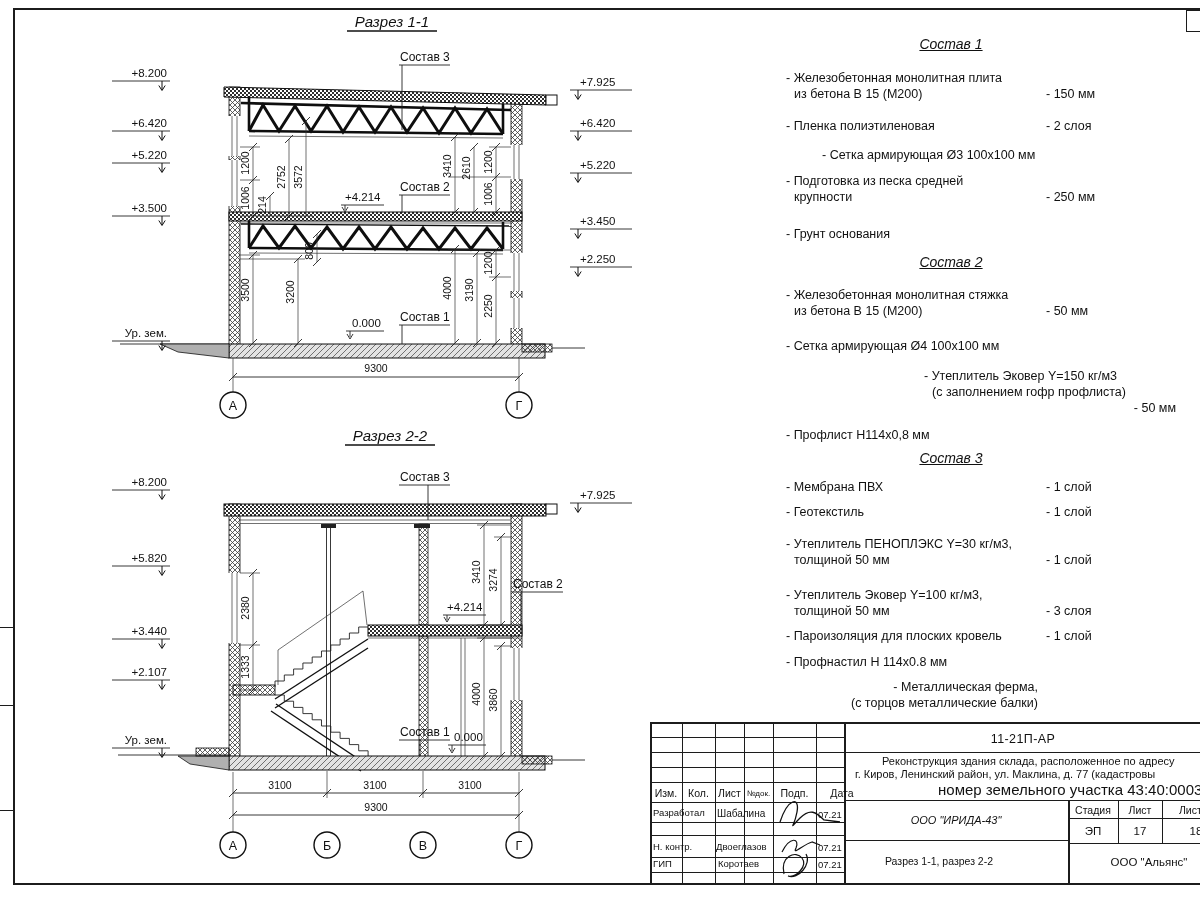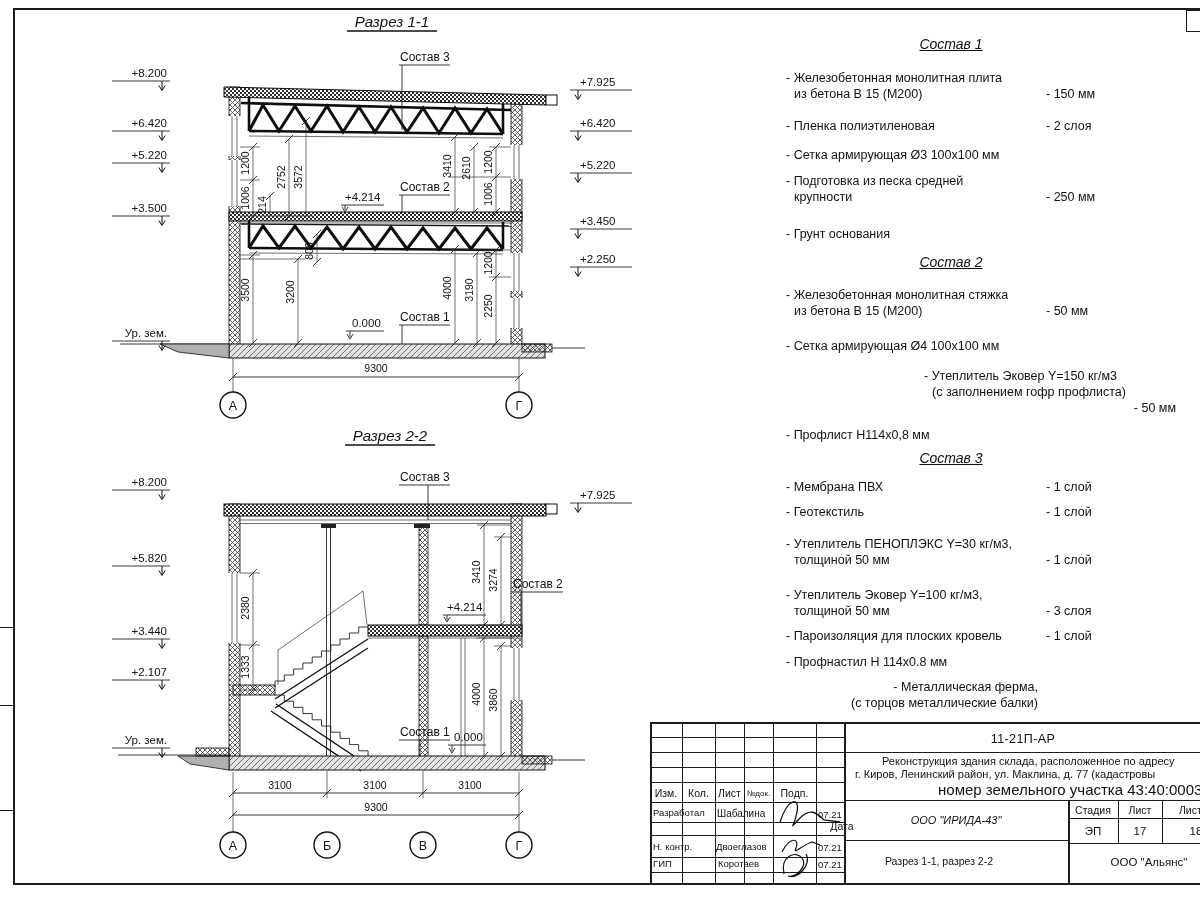--- a/index.html
+++ b/index.html
@@ -326,21 +326,21 @@
         <div class="l2">из бетона В 15 (М200)</div>
       </div>
     <div class="s-val">- 150 мм</div>
   </div>
   <div class="s-item" style="margin-top:16px;">
     <div class="s-text">
         <div>- Пленка полиэтиленовая</div>
       </div>
     <div class="s-val">-  2 слоя</div>
   </div>
-  <div class="s-item" style="margin-top:13px;">
+  <div class="s-item" style="margin-top:13px;margin-left:36px;">
     <div class="s-text">
         <div>- Сетка армирующая Ø3 100х100 мм</div>
       </div>
     <div class="s-val"></div>
   </div>
   <div class="s-item" style="margin-top:10px;">
     <div class="s-text">
         <div>- Подготовка из песка средней</div>
         <div class="l2">крупности</div>
       </div>
@@ -459,21 +459,21 @@
   <div class="ln" style="left:1118px;top:800px;width:1px;height:43px;"></div>
   <div class="ln" style="left:1162px;top:800px;width:1px;height:43px;"></div>
   <div class="ln" style="left:1068px;top:818px;width:134px;height:1px;"></div>
   <div class="ln" style="left:1068px;top:843px;width:134px;height:1px;"></div>
 
   <div class="tb-txt c" style="left:650px;top:787px;width:32px;">Изм.</div>
   <div class="tb-txt c" style="left:682px;top:787px;width:33px;">Кол.</div>
   <div class="tb-txt c" style="left:715px;top:787px;width:29px;">Лист</div>
   <div class="tb-txt c" style="left:744px;top:789px;width:29px;font-size:8px;">№док.</div>
   <div class="tb-txt c" style="left:773px;top:787px;width:43px;">Подп.</div>
-  <div class="tb-txt c" style="left:816px;top:820px;width:52px;">Дата</div>
+  <div class="tb-txt c" style="left:816px;top:787px;width:52px;">Дата</div>
 
   <div class="tb-txt" style="left:653px;top:808px;font-size:9.5px;">Разработал</div>
   <div class="tb-txt" style="left:717px;top:808px;font-size:10px;">Шабалина</div>
   <div class="tb-txt" style="left:818px;top:810px;font-size:9.5px;">07.21</div>
   <div class="tb-txt" style="left:653px;top:842px;font-size:9.5px;">Н. контр.</div>
   <div class="tb-txt" style="left:716px;top:842px;font-size:9.5px;">Двоеглазов</div>
   <div class="tb-txt" style="left:818px;top:843px;font-size:9.5px;">07.21</div>
   <div class="tb-txt" style="left:653px;top:859px;font-size:9.5px;">ГИП</div>
   <div class="tb-txt" style="left:718px;top:859px;font-size:9.5px;">Коротаев</div>
   <div class="tb-txt" style="left:818px;top:860px;font-size:9.5px;">07.21</div>

